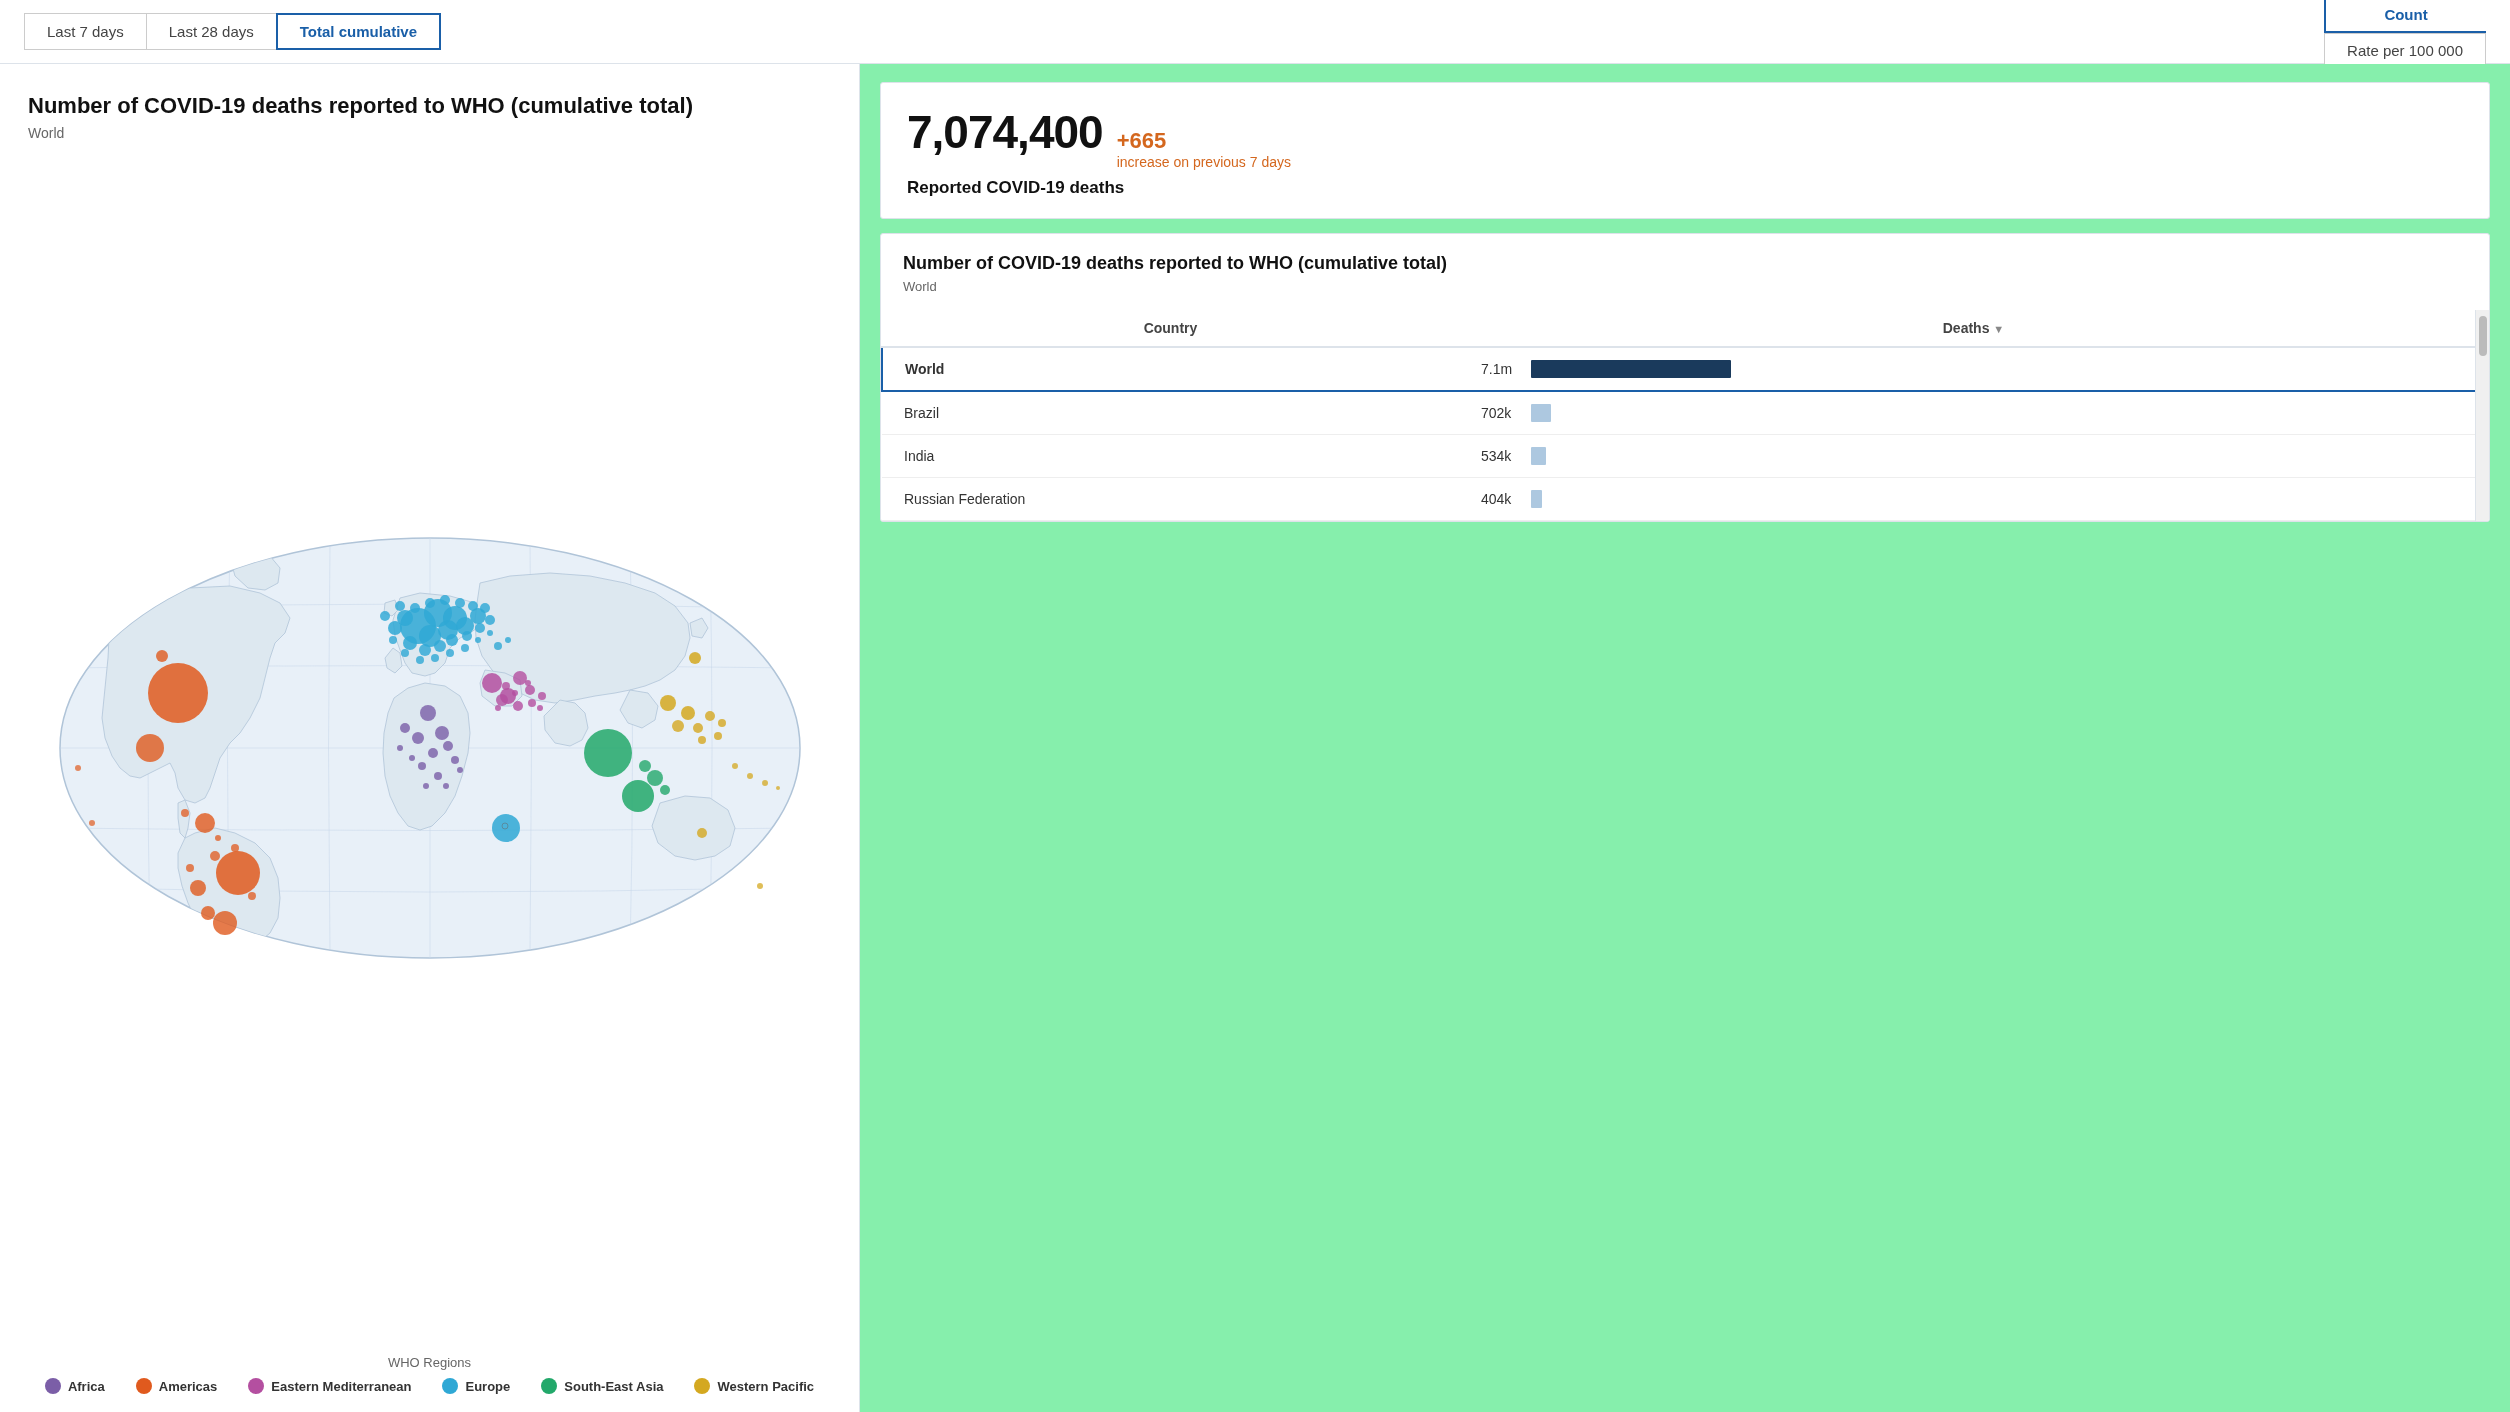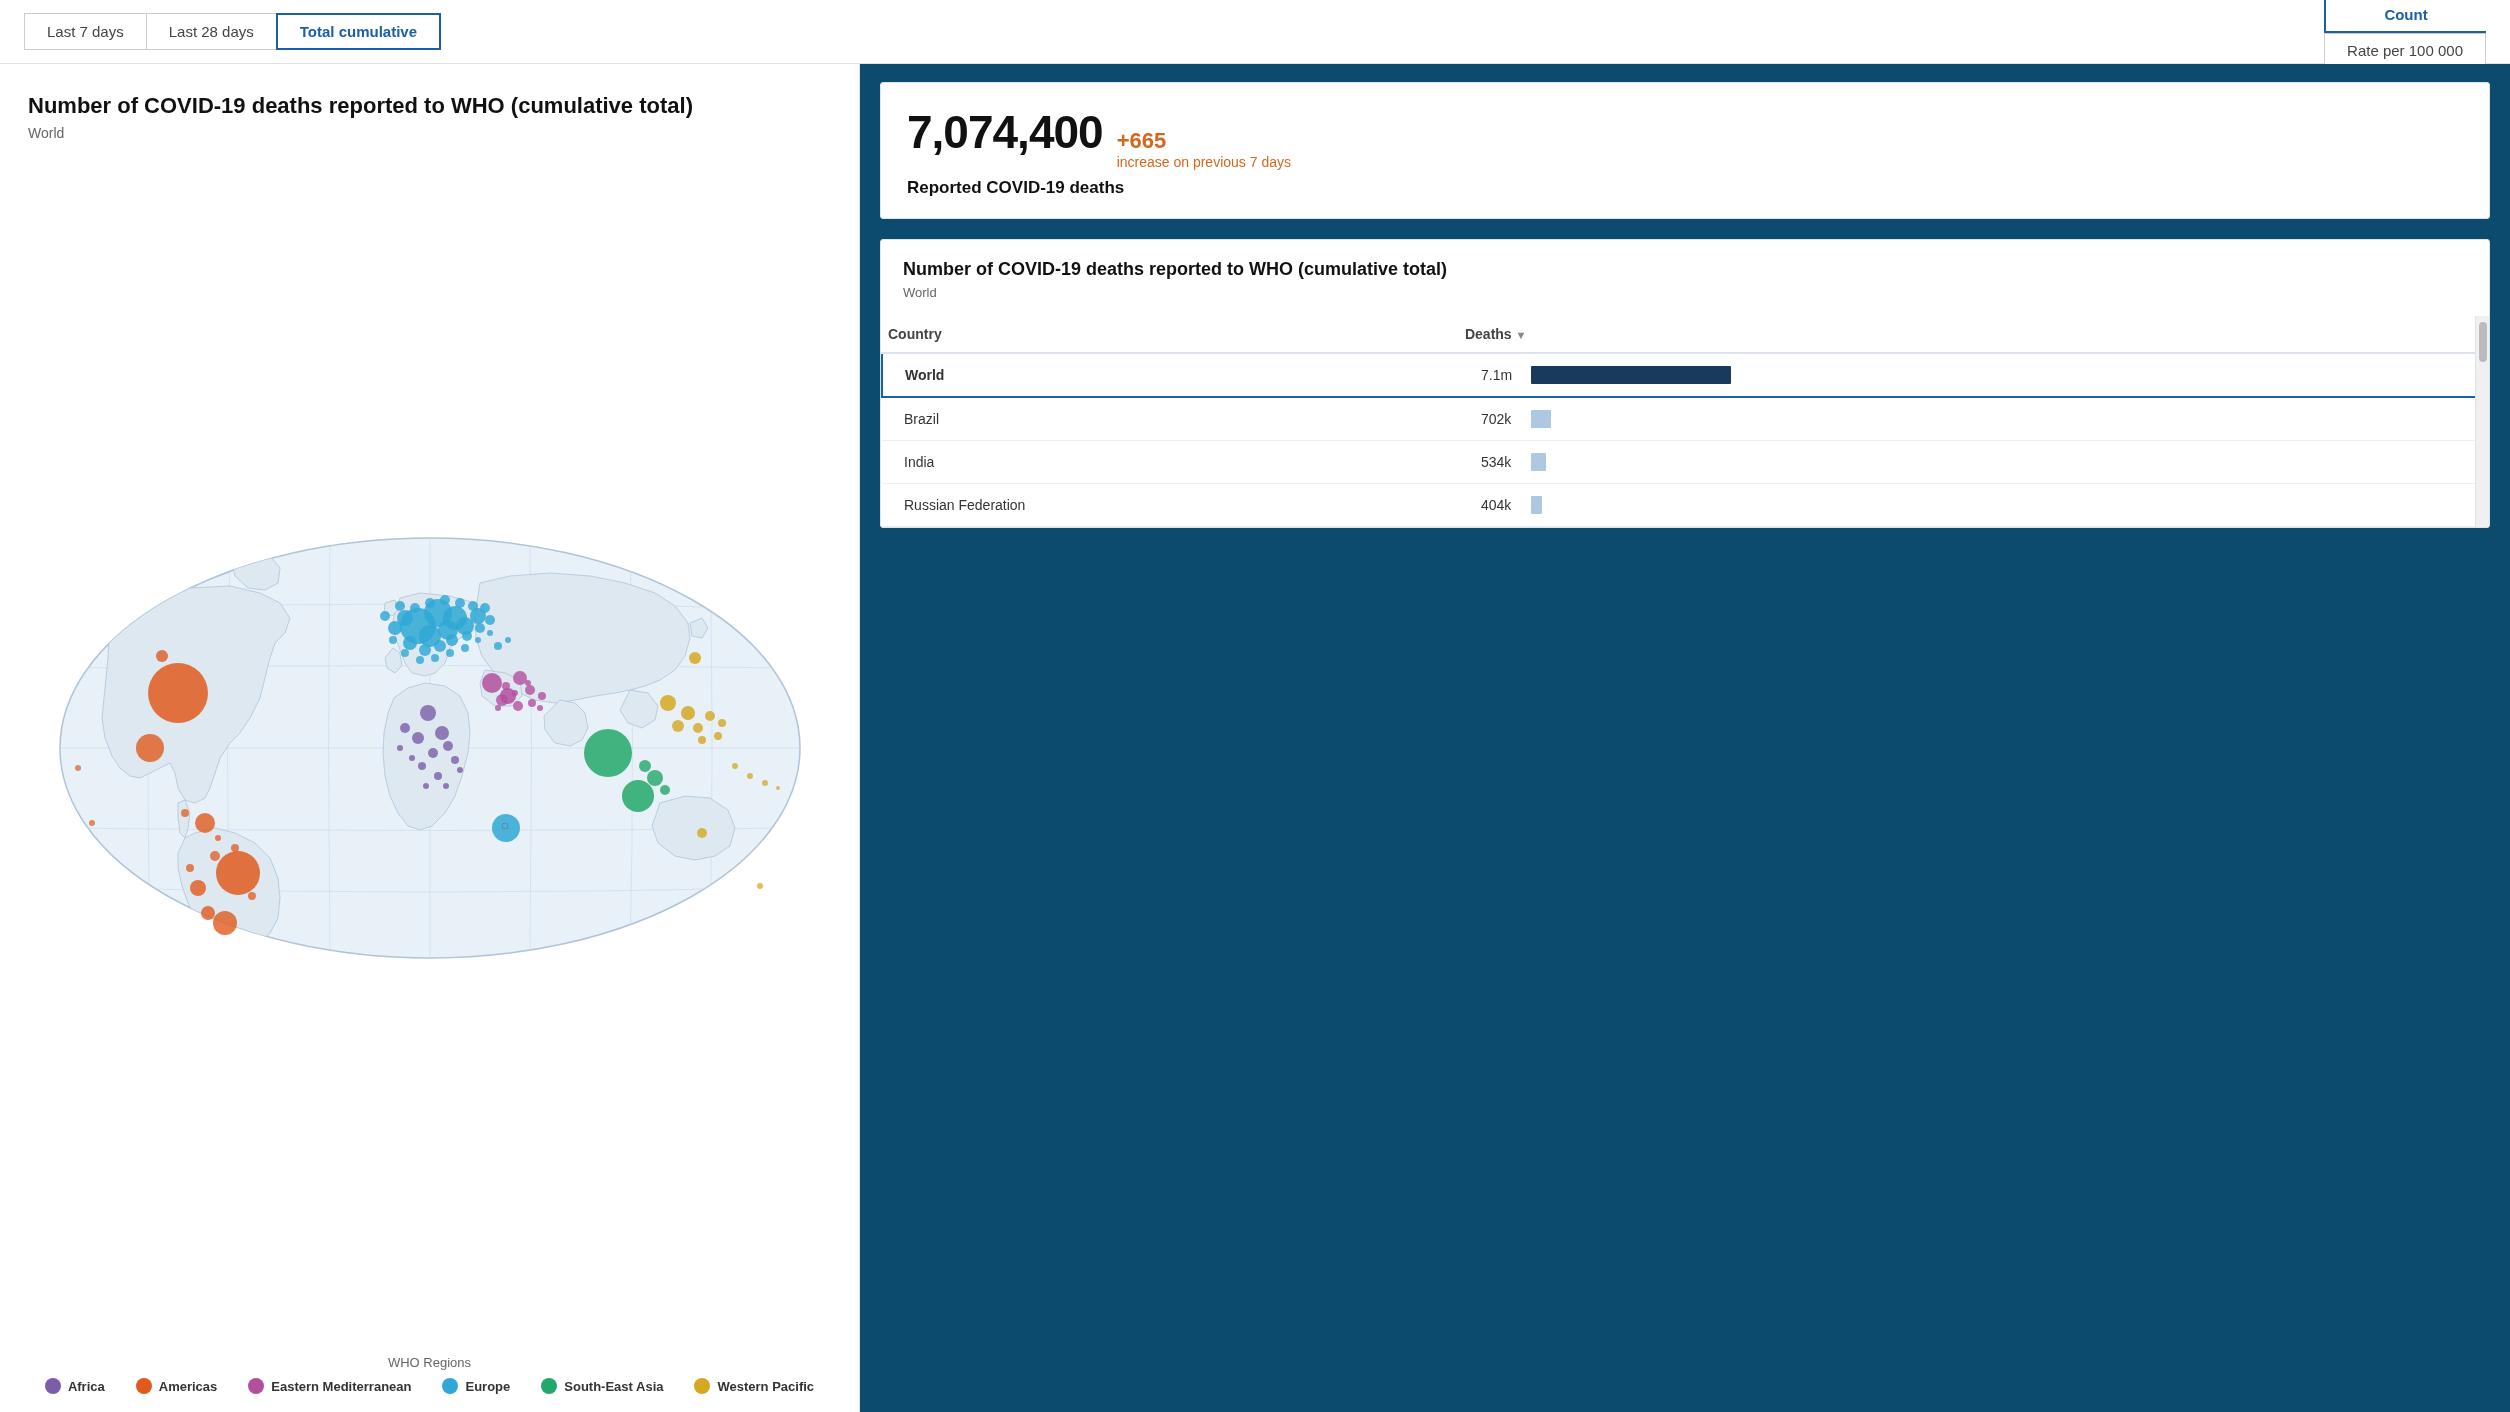--- a/index.html
+++ b/index.html
@@ -117,24 +117,24 @@
       color: #333;
     }
     .legend-dot {
       width: 16px;
       height: 16px;
       border-radius: 50%;
       flex-shrink: 0;
     }
     .right-panel {
       flex: 1;
-      background: #0c4a6e;
+      background: #86efac;
       display: flex;
       flex-direction: column;
-      gap: 6px;
+      gap: 0;
       overflow-y: auto;
     }
     .stat-card {
       background: #fff;
       border: 1px solid #dde3ea;
       margin: 18px 20px 0 20px;
       padding: 22px 26px 20px 26px;
       border-radius: 3px;
     }
     .stat-main-row {
@@ -190,21 +190,21 @@
       font-size: 13px;
       color: #666;
       margin-top: 4px;
       margin-bottom: 10px;
     }
     .data-table {
       width: 100%;
       border-collapse: collapse;
     }
     .data-table th {
-      text-align: left;
+      text-align: center;
       font-size: 14px;
       font-weight: bold;
       color: #444;
       padding: 10px 6px;
       border-bottom: 2px solid #dde3ea;
       background: #fff;
     }
     .data-table td {
       padding: 12px 22px;
       font-size: 14px;

